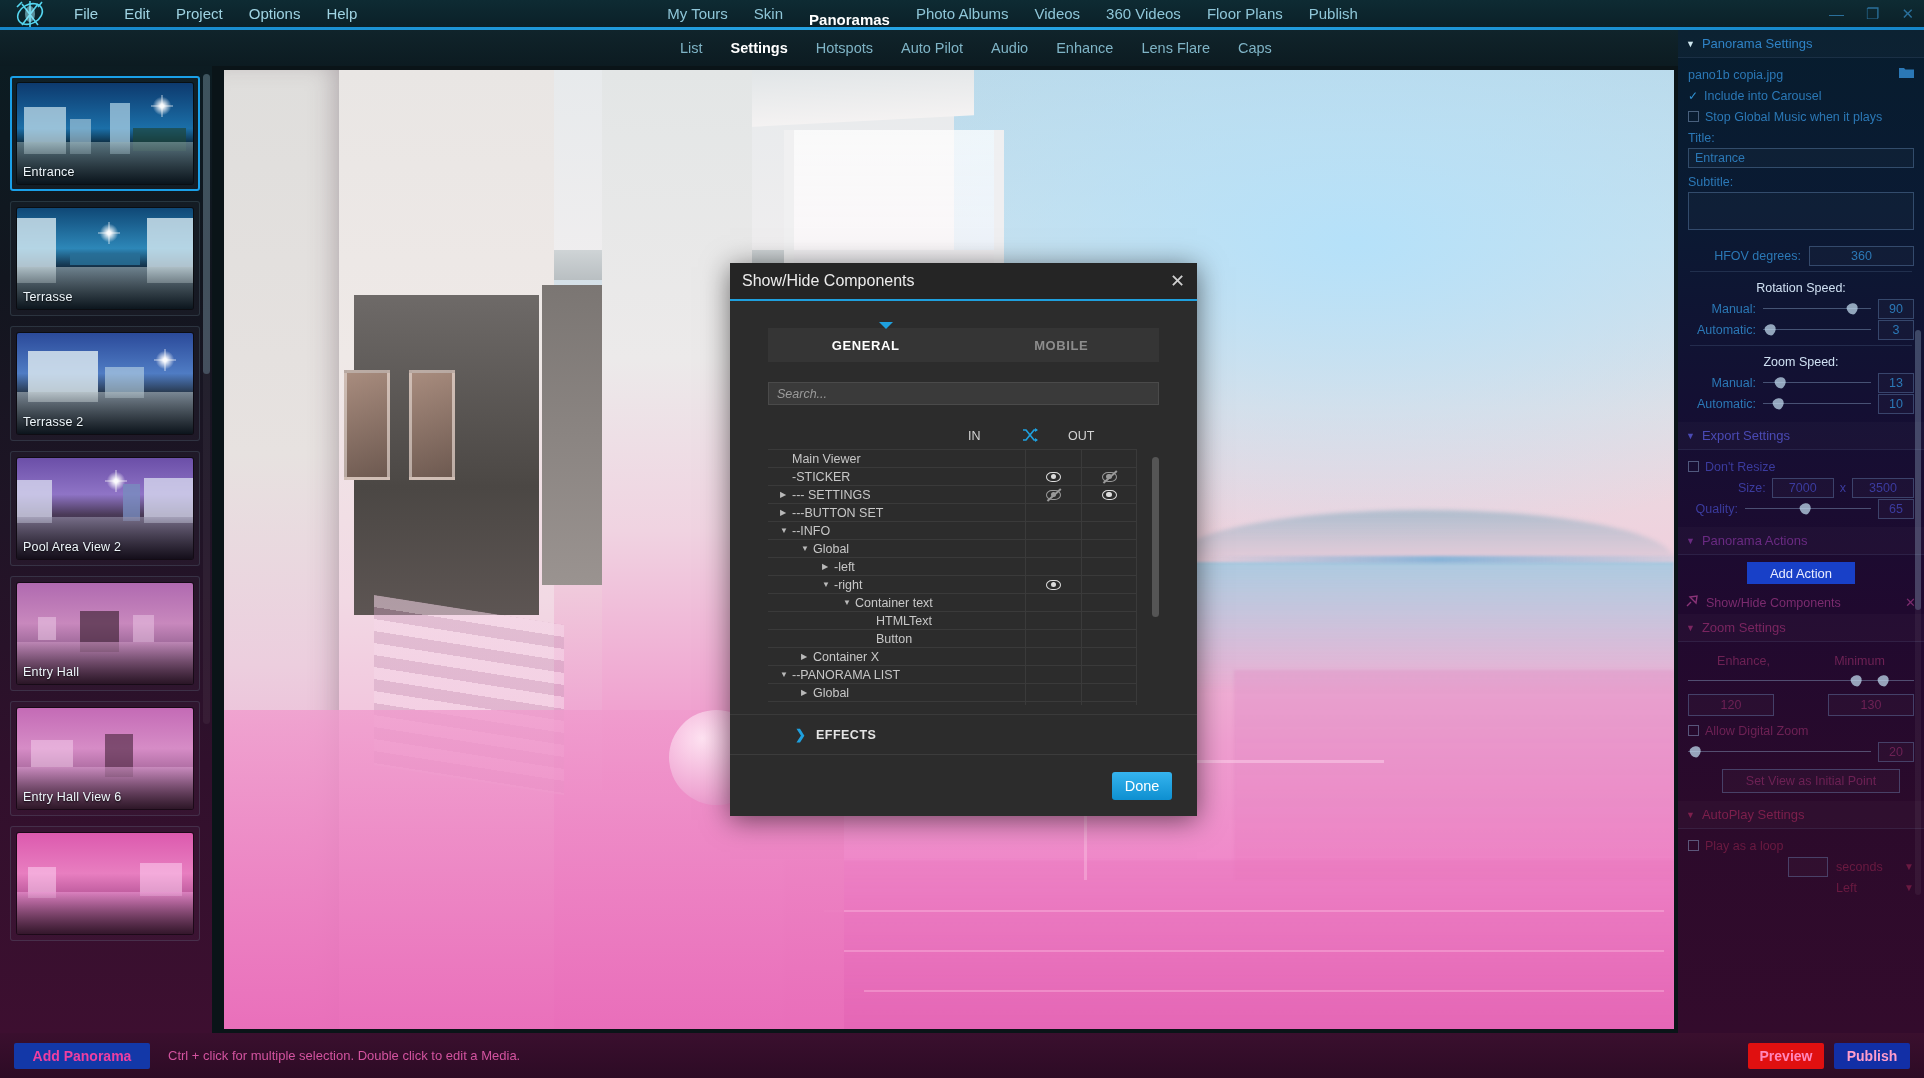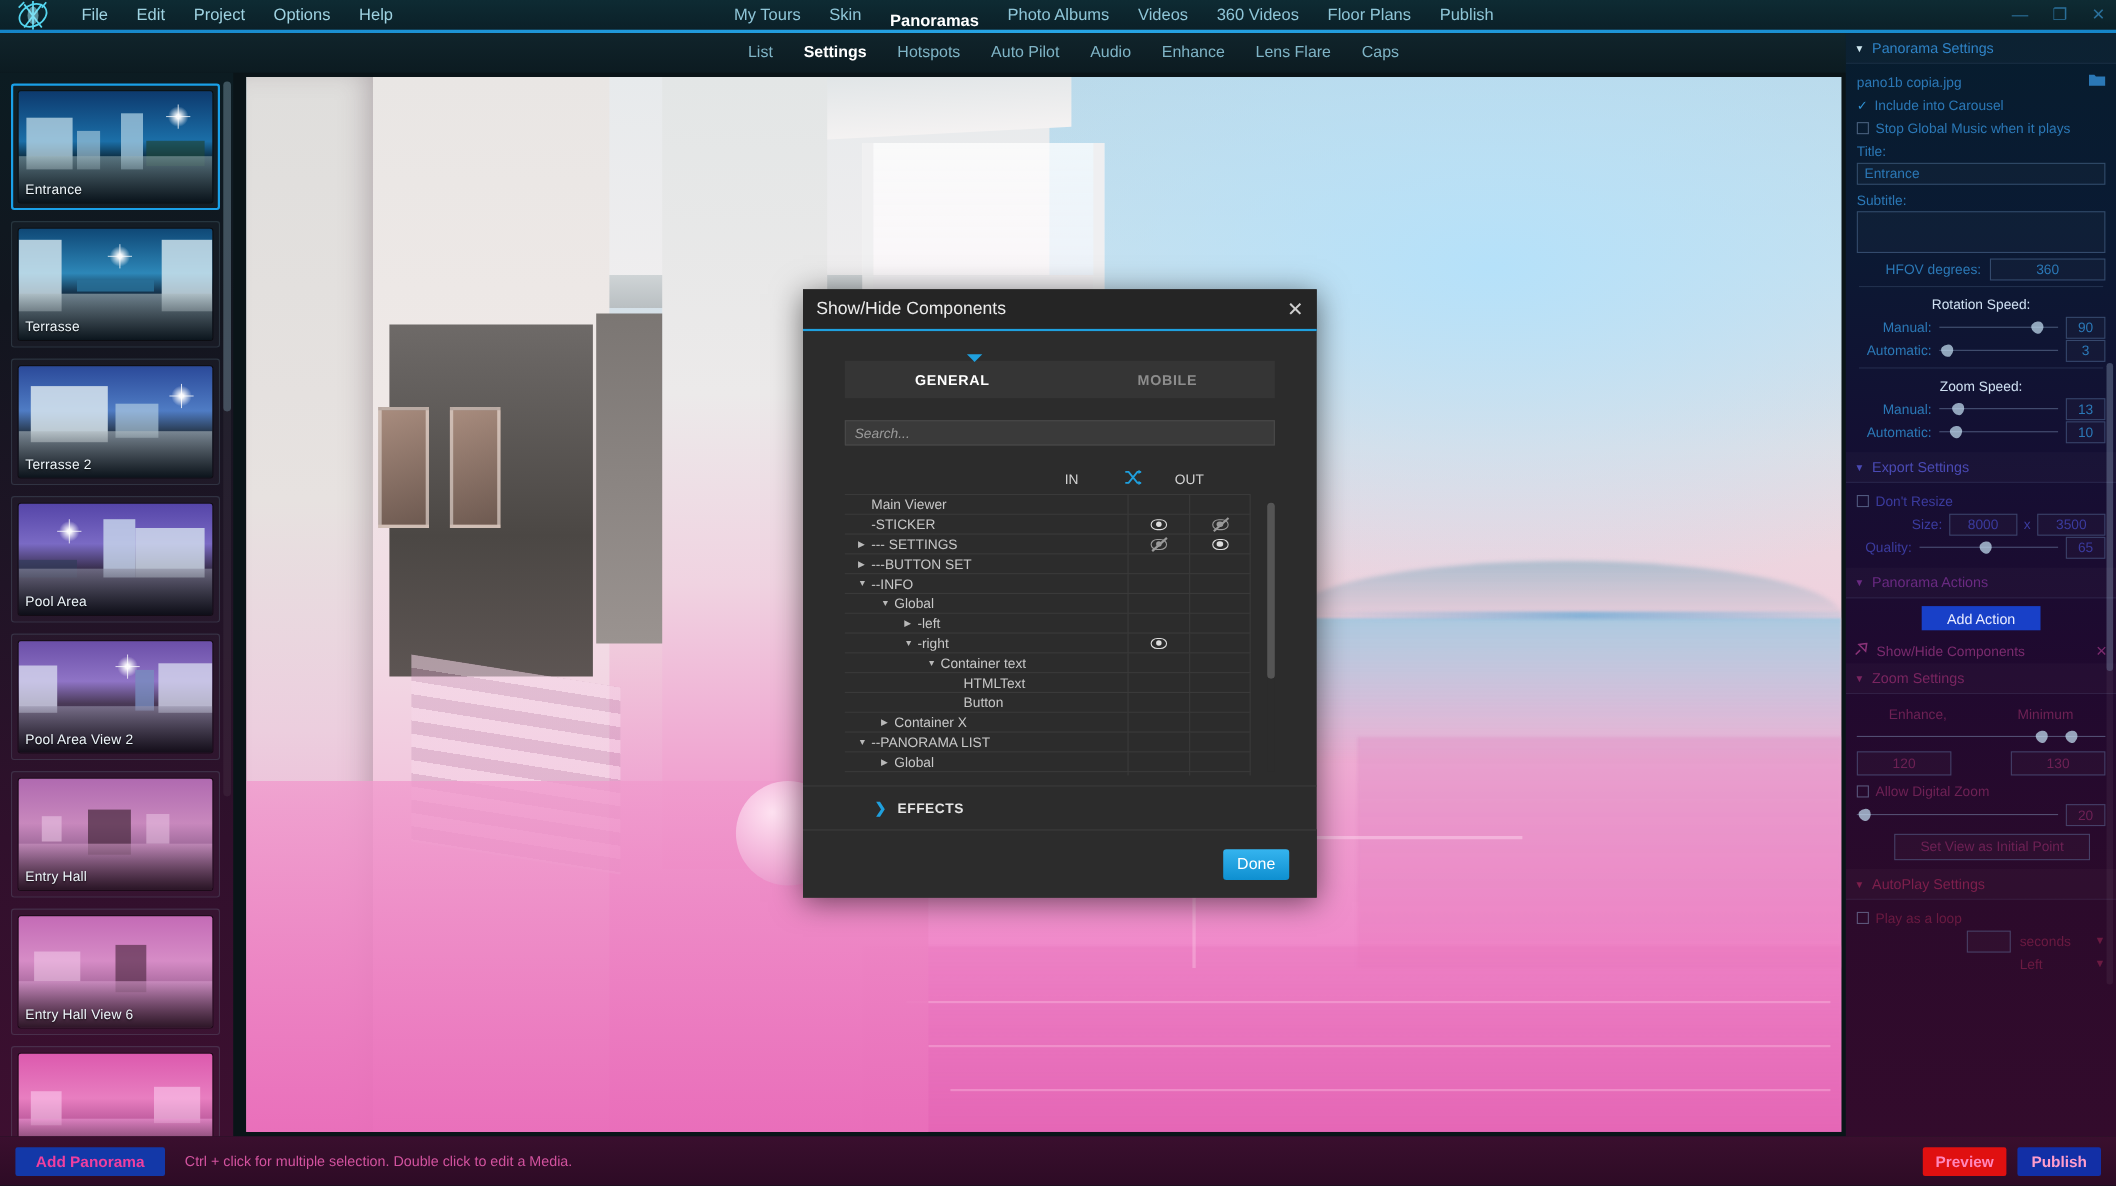--- a/index.html
+++ b/index.html
@@ -443,32 +443,20 @@
       <div class="sc">
         <div class="star" style="left:78%;top:16%"></div>
         <div class="bld" style="left:6%;top:18%;width:40%;height:50%;background:rgba(222,234,240,.82)"></div>
         <div class="bld" style="left:50%;top:34%;width:22%;height:30%;background:rgba(190,215,230,.6)"></div>
         <div class="ground" style="background:linear-gradient(180deg,rgba(175,185,190,.6),rgba(12,20,28,.95))"></div>
       </div>
       <div class="pan-label">Terrasse 2</div>
     </div>
   </div>
 
-  <div class="thumb-wrap">
-    <div class="thumb" style="background:linear-gradient(180deg,#5545a8,#7a6ac4 36%,#3a3050 58%,#14101c)">
-      <div class="sc">
-        <div class="star" style="left:20%;top:14%"></div>
-        <div class="bld" style="left:44%;top:14%;width:16%;height:52%;background:rgba(200,215,235,.82)"></div>
-        <div class="bld" style="left:60%;top:22%;width:36%;height:44%;background:rgba(215,228,240,.78)"></div>
-        <div class="bld" style="left:0%;top:50%;width:30%;height:16%;background:rgba(50,60,90,.7)"></div>
-        <div class="ground" style="background:linear-gradient(180deg,rgba(140,140,160,.6),rgba(14,14,24,.95))"></div>
-      </div>
-      <div class="pan-label">Pool Area</div>
-    </div>
-  </div>
 
   <div class="thumb-wrap">
     <div class="thumb" style="background:linear-gradient(180deg,#6b4fa8,#8f74c6 36%,#4a3a58 56%,#1a1020)">
       <div class="sc">
         <div class="star" style="left:50%;top:12%"></div>
         <div class="bld" style="left:0%;top:22%;width:20%;height:42%;background:rgba(215,218,238,.78)"></div>
         <div class="bld" style="left:72%;top:20%;width:28%;height:44%;background:rgba(215,218,238,.78)"></div>
         <div class="bld" style="left:60%;top:26%;width:10%;height:36%;background:rgba(120,140,190,.8)"></div>
         <div class="ground" style="background:linear-gradient(180deg,rgba(150,145,170,.6),rgba(20,14,26,.95))"></div>
       </div>
@@ -543,21 +531,21 @@
       </div>
     <div class="field">
         <span>Entrance</span>
       </div>
     <div class="rp-row" style="margin-top:3px">
         <span>Subtitle:</span>
       </div>
     <div class="field" style="height:38px">
         <span></span>
       </div>
-    <div class="rp-row" style="margin-top:4px;justify-content:flex-end;gap:8px">
+    <div class="rp-row" style="margin-top:15px;justify-content:flex-end;gap:8px">
       <span>HFOV degrees:</span>
       <span class="field num" style="width:105px">
           <span>360</span>
         </span>
     </div>
     <div class="sep"></div>
     <div class="rp-row" style="justify-content:center;color:#cfe0f2">
       <span>Rotation Speed:</span>
     </div>
     <div class="rp-row" style="gap:7px">
@@ -611,21 +599,21 @@
     <span class="ttl" style="color:#4a4ab4">Export Settings</span>
   </div>
   <div class="rp-body" style="color:#3b3b9e">
     <div class="rp-row">
       <span class="chk"></span>
       <span>Don't Resize</span>
     </div>
     <div class="rp-row" style="gap:6px;justify-content:flex-end">
       <span>Size:</span>
       <span class="field num" style="width:62px">
-          <span>8000</span>
+          <span>7000</span>
         </span>
       <span>x</span>
       <span class="field num" style="width:62px">
           <span>3500</span>
         </span>
     </div>
     <div class="rp-row" style="gap:7px">
       <span style="width:50px;text-align:right">Quality:</span>
       <span class="slider">
           <i class="trk"></i>

